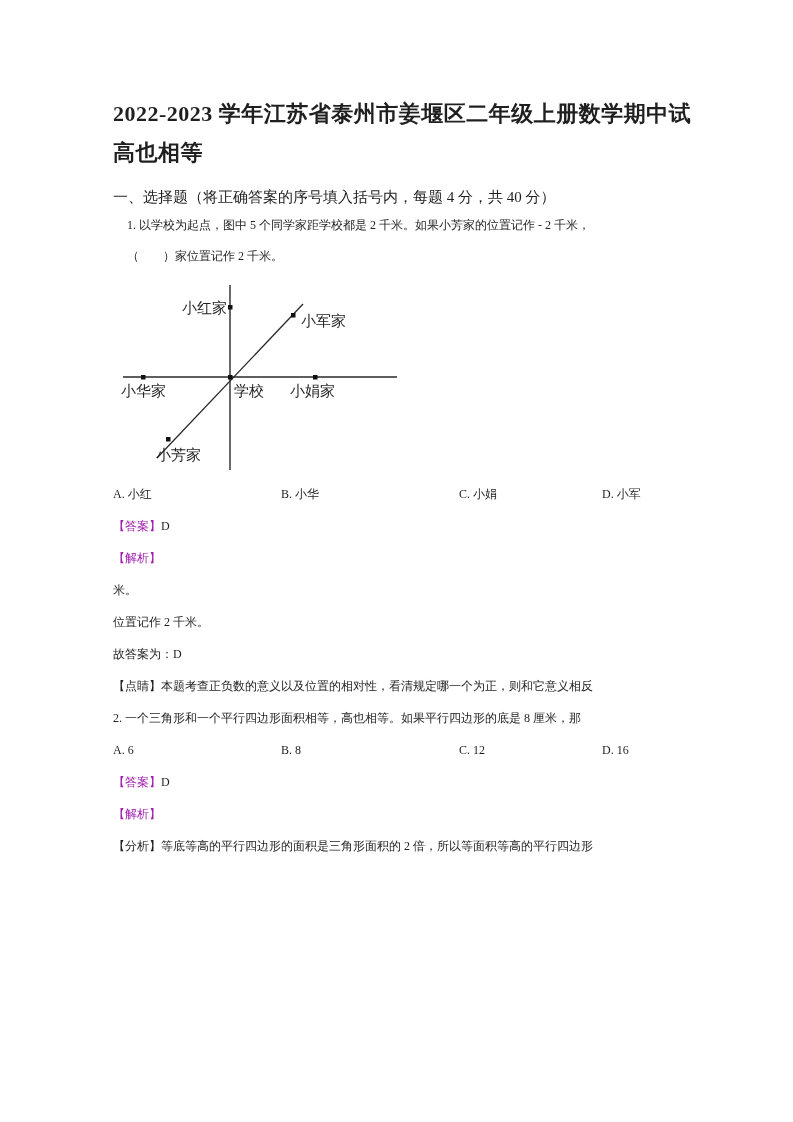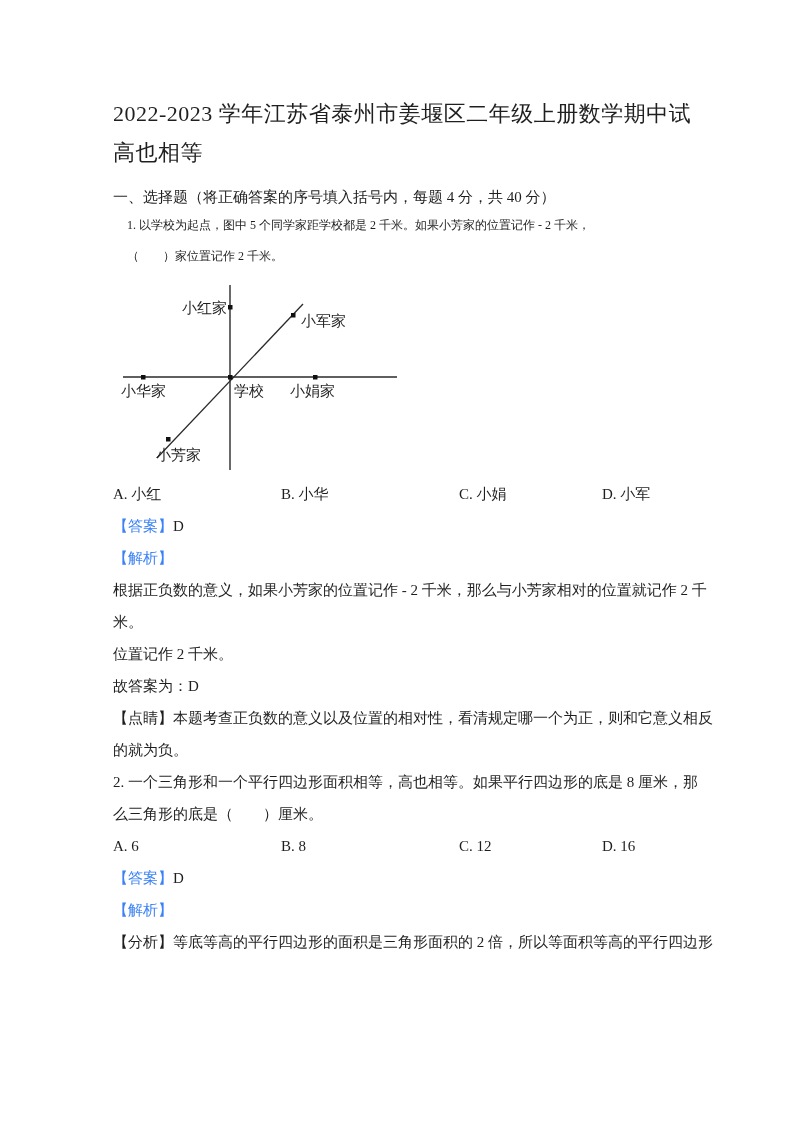--- a/index.html
+++ b/index.html
@@ -11,21 +11,21 @@
     font-family: "Liberation Serif", "DejaVu Serif", serif;
     color: #1f1f1f;
     overflow: hidden;
   }
   .doc-title {
     position: absolute;
     left: 113px;
     top: 94px;
     width: 600px;
     font-size: 22px;
-    font-weight: normal;
+    font-weight: bold;
     line-height: 39px;
     letter-spacing: 0.5px;
   }
   .doc-title div { white-space: nowrap; }
   .section-heading {
     position: absolute;
     left: 113px;
     top: 181px;
     font-size: 15px;
     line-height: 32px;
@@ -49,34 +49,34 @@
   .diagram text {
     font-family: "Liberation Serif", "DejaVu Serif", serif;
     font-size: 15px;
     fill: #1f1f1f;
   }
   .flow {
     position: absolute;
     left: 113px;
     top: 478px;
     width: 578px;
-    font-size: 15px;
+    font-size: 12px;
   }
   .ln {
     height: 32px;
     line-height: 32px;
     white-space: nowrap;
     position: relative;
   }
   .opt { position: absolute; top: 0; }
   .opt.o0 { left: 0; }
   .opt.o1 { left: 168px; }
   .opt.o2 { left: 334px; margin-left: 12px; }
   .opt.o3 { left: 489px; }
-  .blue { color: #3b82f6; }
+  .blue { color: #a21caf; }
 </style>
 </head>
 <body>
 
 <div class="page">
 
   <div class="doc-title">
     <div>2022-2023 学年江苏省泰州市姜堰区二年级上册数学期中试</div>
     <div>高也相等</div>
   </div>
@@ -119,29 +119,26 @@
       <span class="opt o3">D. 小军</span>
     </div>
 
     <div class="ln">
       <span class="blue">【答案】</span><span>D</span>
     </div>
     <div class="ln">
       <span class="blue">【解析】</span>
     </div>
 
-    <div class="ln">根据正负数的意义，如果小芳家的位置记作 - 2 千米，那么与小芳家相对的位置就记作 2 千</div>
     <div class="ln">米。</div>
     <div class="ln">位置记作 2 千米。</div>
     <div class="ln">故答案为：D</div>
     <div class="ln">【点睛】本题考查正负数的意义以及位置的相对性，看清规定哪一个为正，则和它意义相反</div>
-    <div class="ln">的就为负。</div>
 
     <div class="ln">2. 一个三角形和一个平行四边形面积相等，高也相等。如果平行四边形的底是 8 厘米，那</div>
-    <div class="ln">么三角形的底是（　　）厘米。</div>
 
     <div class="ln">
       <span class="opt o0">A. 6</span>
       <span class="opt o1">B. 8</span>
       <span class="opt o2">C. 12</span>
       <span class="opt o3">D. 16</span>
     </div>
 
     <div class="ln">
       <span class="blue">【答案】</span><span>D</span>

